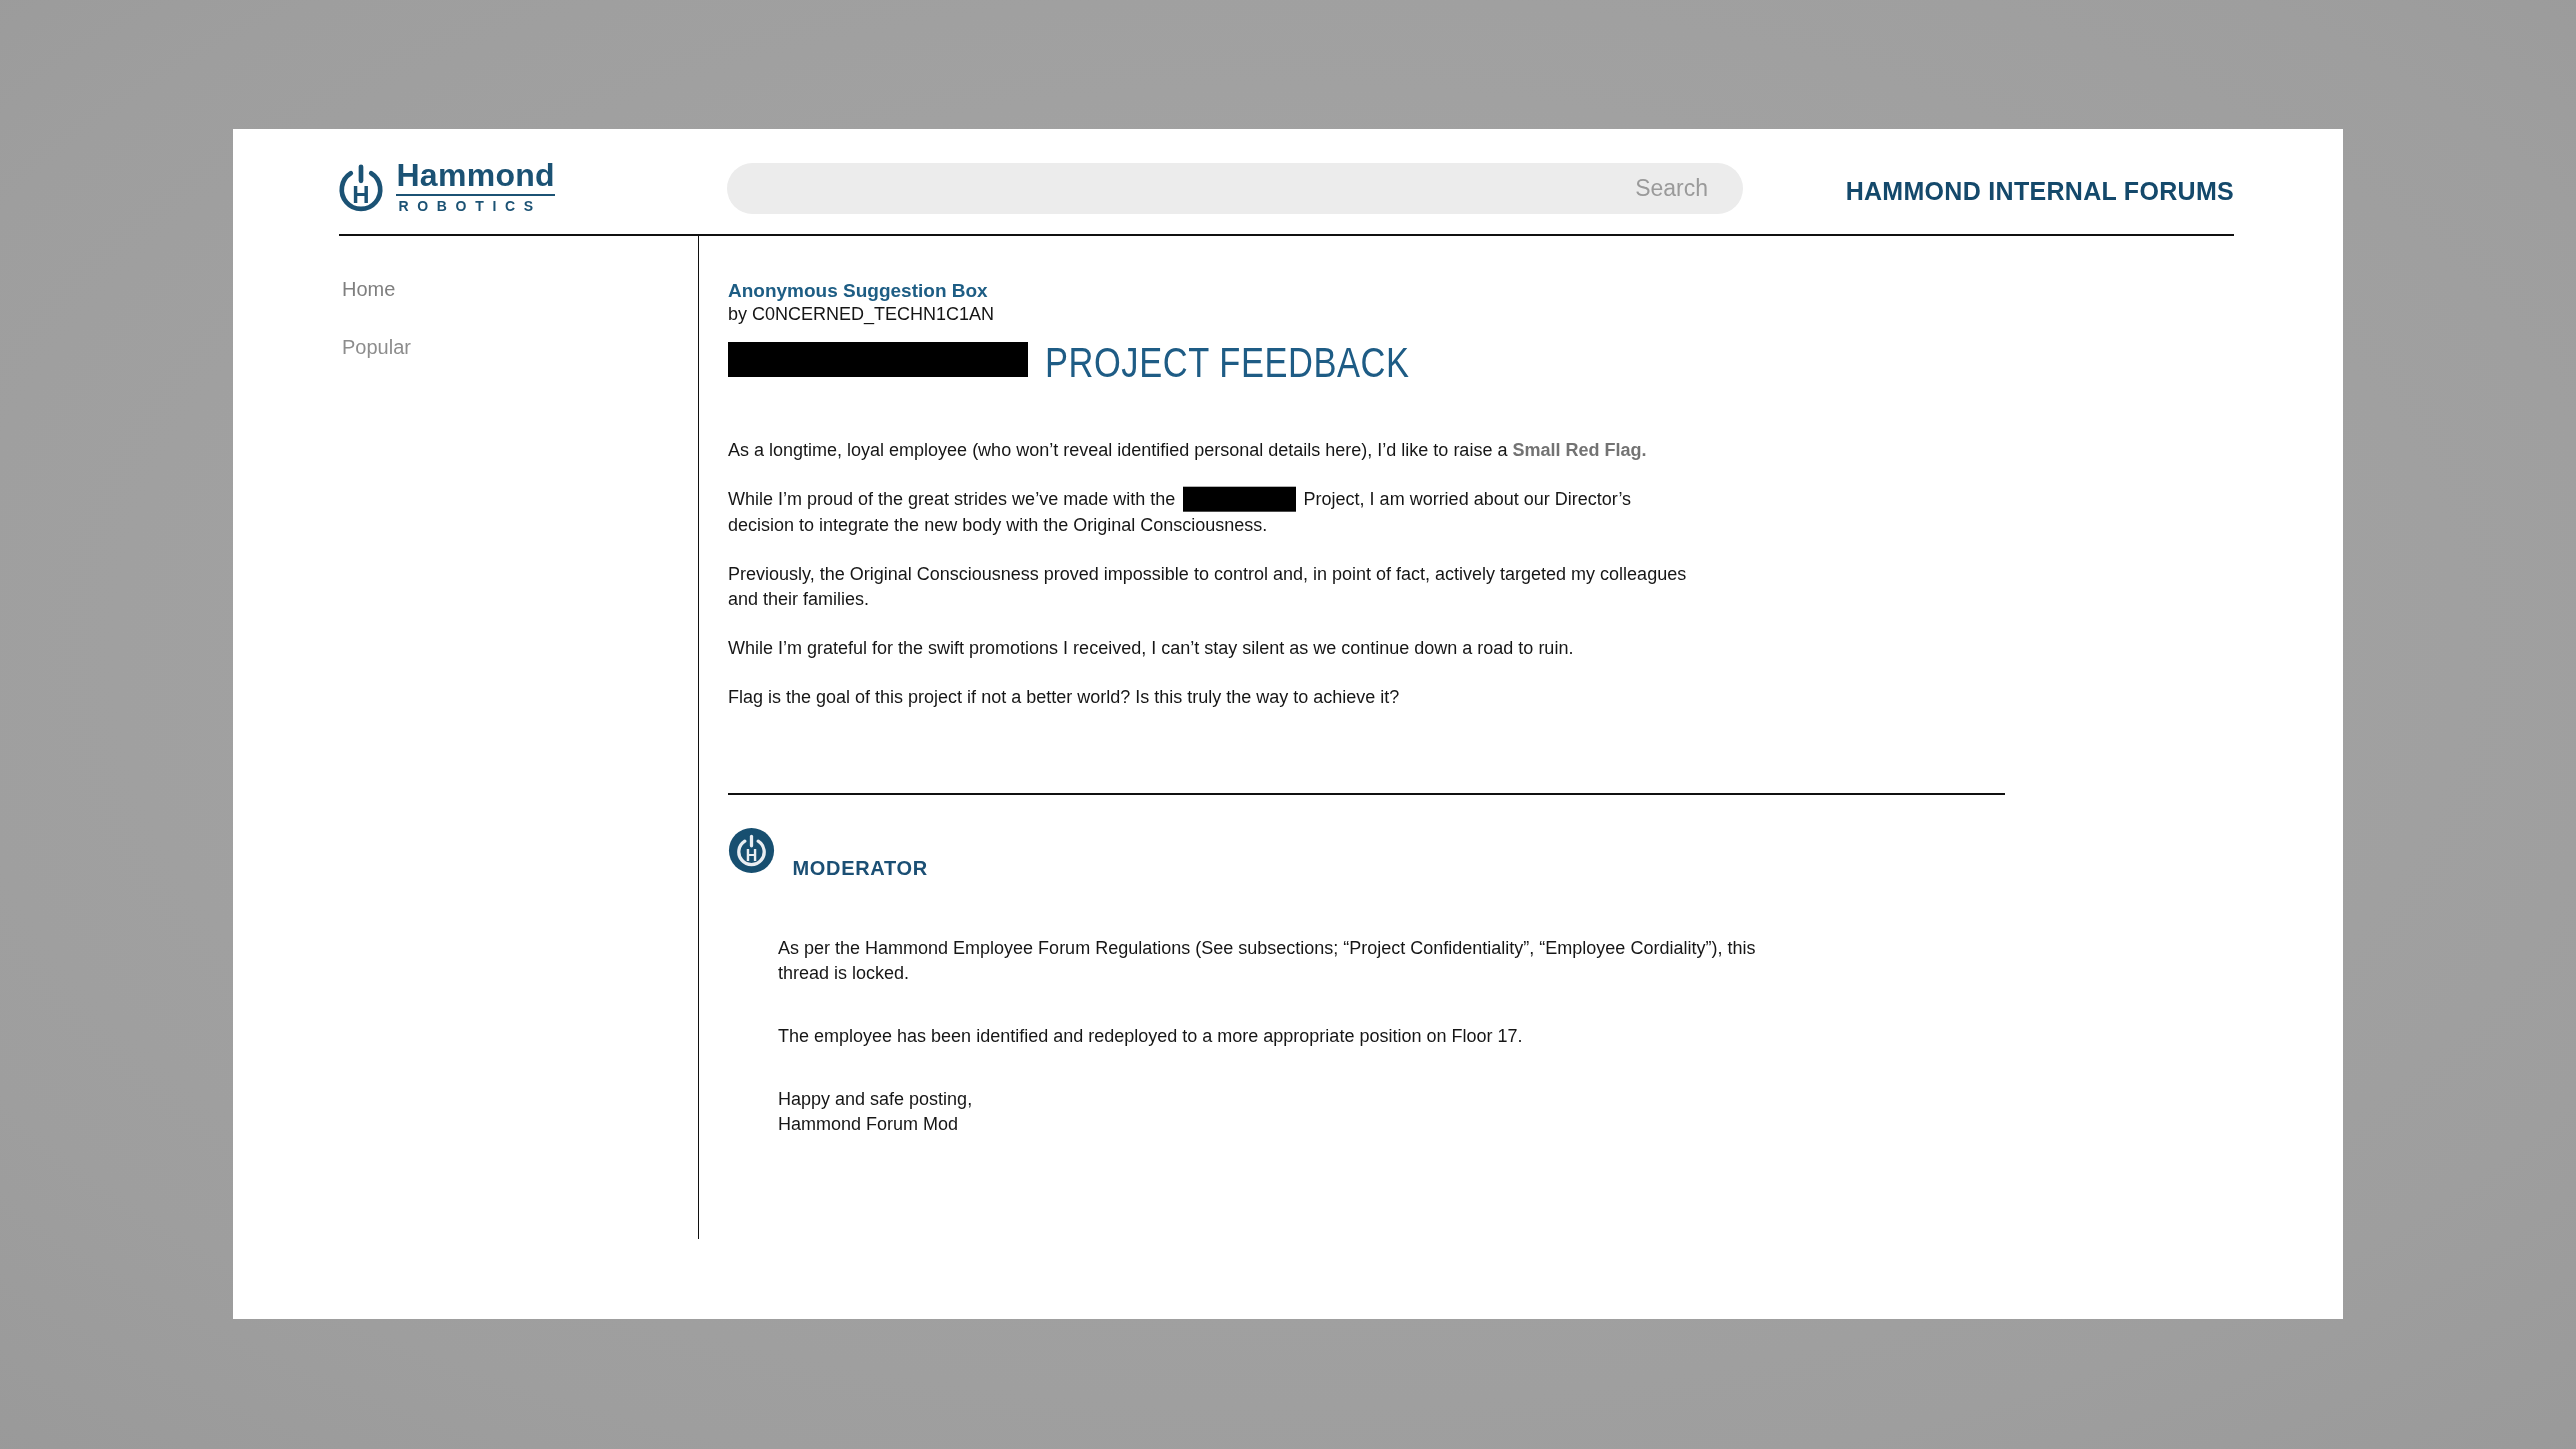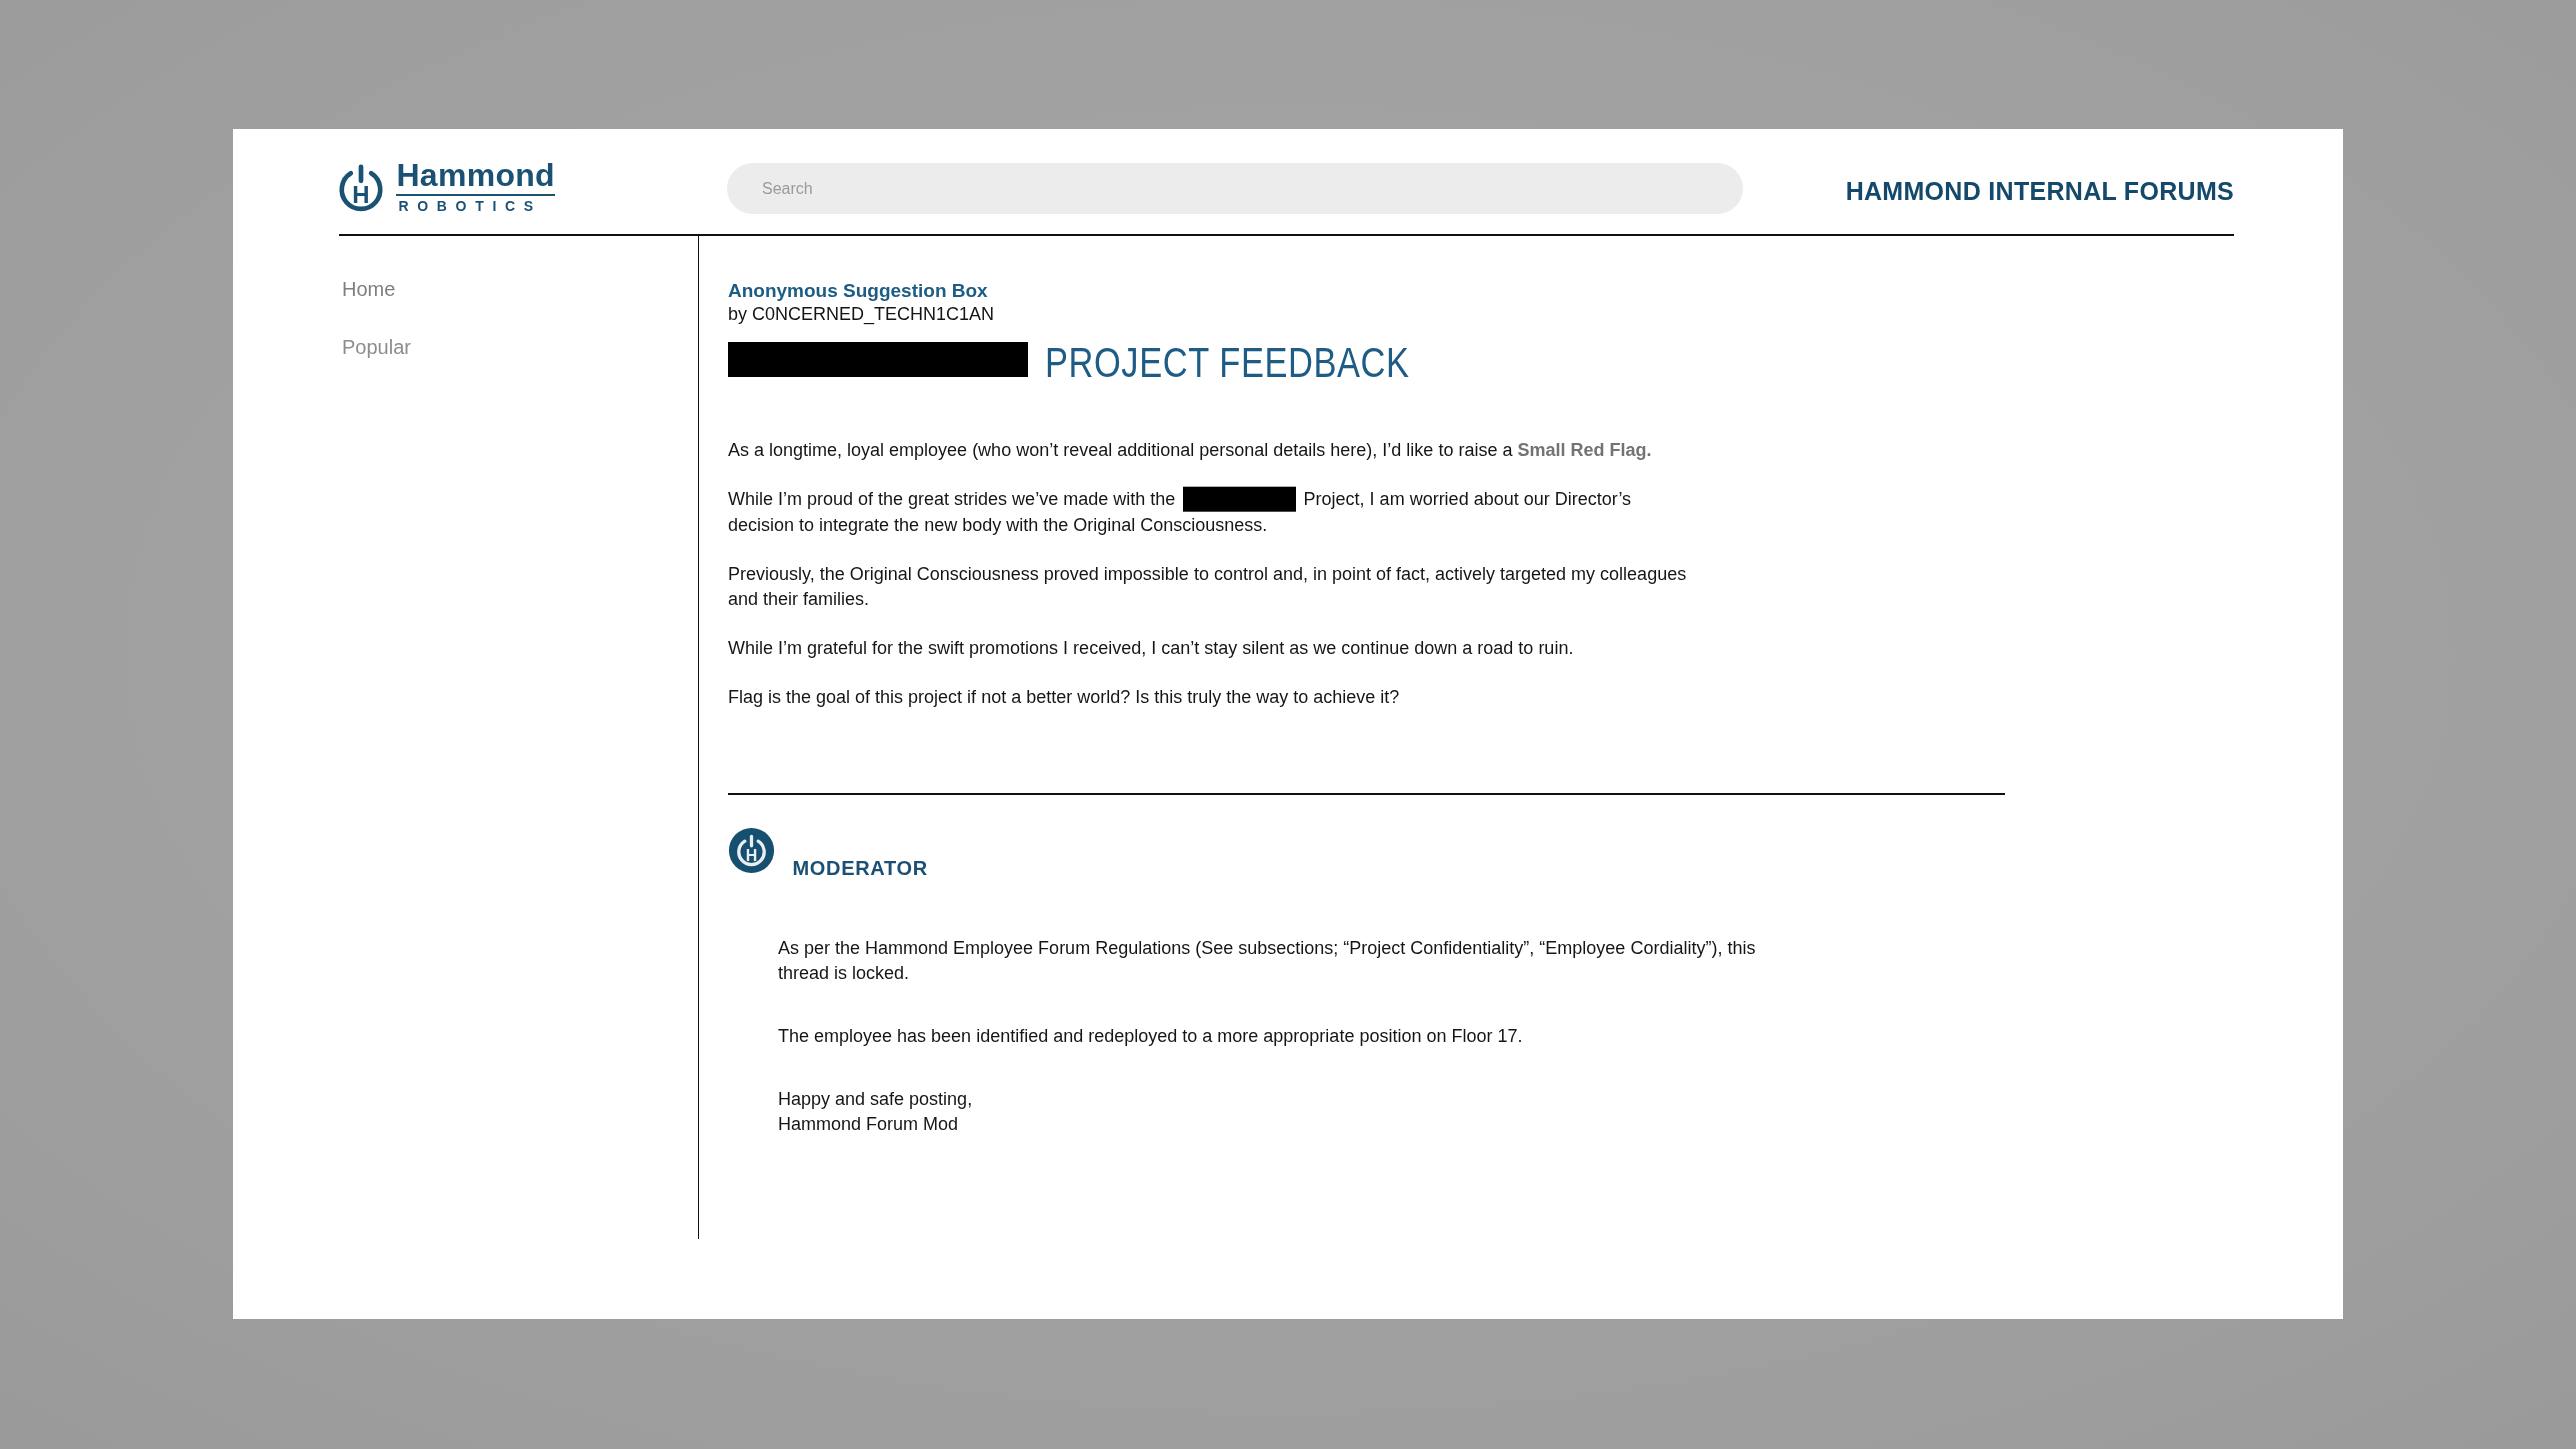--- a/index.html
+++ b/index.html
@@ -22,22 +22,23 @@
     font-size:32px; font-weight:700; color:#1b5274; line-height:1;
     border-bottom:2.7px solid #1b5274; padding-bottom:3.4px; letter-spacing:0.3px;
   }
   .logo-sub {
     font-size:14px; font-weight:700; color:#1b5274; letter-spacing:8.7px;
     margin-top:3.4px; text-indent:2px; line-height:1;
   }
   .search-wrap { position:absolute; left:494px; top:34px; width:1016px; height:51px; }
   .search-input {
     width:100%; height:100%; border:none; outline:none; background:#ececec;
-    border-radius:25.5px; padding:0 35px; font-size:16px; color:#444;
+    border-radius:25.5px; padding:0 35px; font-size:23px; color:#444;
     font-family:"Liberation Sans", sans-serif;
+    text-align:right;
   }
   .search-input::placeholder { color:#9a9a9a; }
   .forum-title {
     position:absolute; right:109px; top:48px; font-size:25px; font-weight:700;
     color:#14496b; letter-spacing:0.3px; white-space:nowrap;
   }
   .header-rule { position:absolute; left:106px; top:105px; width:1895px; height:2px; background:#101010; }
   .vdivider   { position:absolute; left:465px; top:106px; width:1.3px; height:1004px; background:#101010; }
   
   .side-item { position:absolute; left:109px; font-size:20px; cursor:pointer; }
@@ -102,21 +103,21 @@
 
     <div class="board-title">Anonymous Suggestion Box</div>
     <div class="author-line">by C0NCERNED_TECHN1C1AN</div>
 
     <div class="title-row">
       <span class="redaction-lg"></span>
       <span class="post-title">PROJECT FEEDBACK</span>
     </div>
 
     <div class="post-body">
-      <p><span>As a longtime, loyal employee (who won’t reveal additional personal details here), I’d like to raise a </span><span class="accent-bold">Small Red Flag.</span></p>
+      <p><span>As a longtime, loyal employee (who won’t reveal identified personal details here), I’d like to raise a </span><span class="accent-bold">Small Red Flag.</span></p>
       <p><span>While I’m proud of the great strides we’ve made with the </span><span class="redaction-inline"></span><span> Project, I am worried about our Director’s
 decision to integrate the new body with the Original Consciousness.</span></p>
       <p>Previously, the Original Consciousness proved impossible to control and, in point of fact, actively targeted my colleagues
 and their families.</p>
       <p>While I’m grateful for the swift promotions I received, I can’t stay silent as we continue down a road to ruin.</p>
       <p>Flag is the goal of this project if not a better world? Is this truly the way to achieve it?</p>
     </div>
 
     <div class="separator"></div>
 

